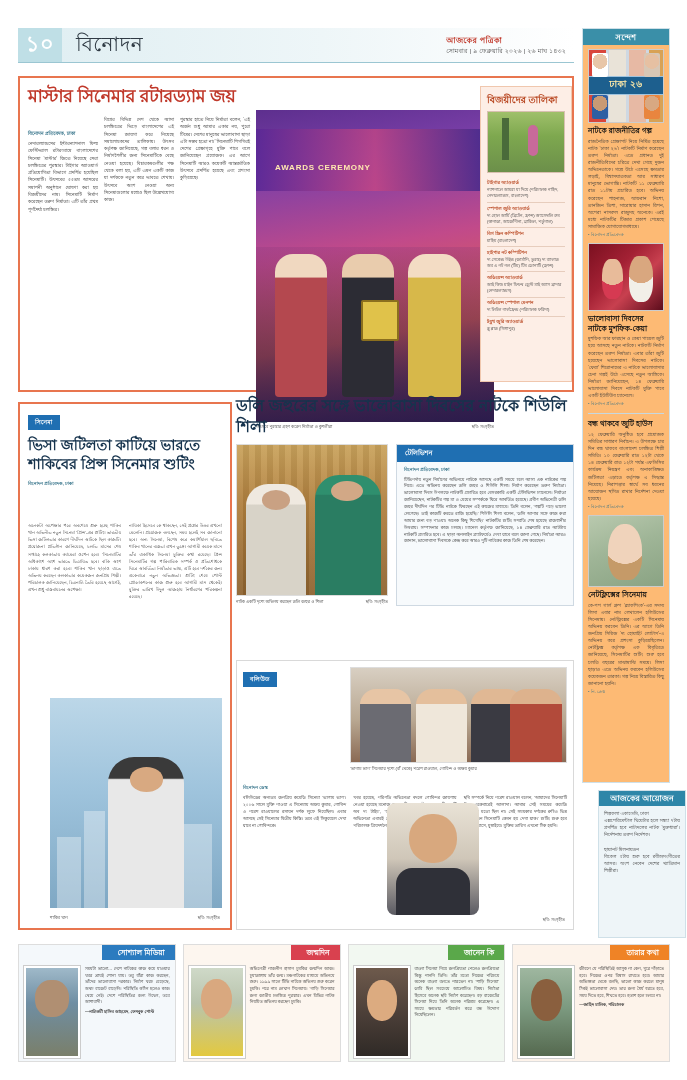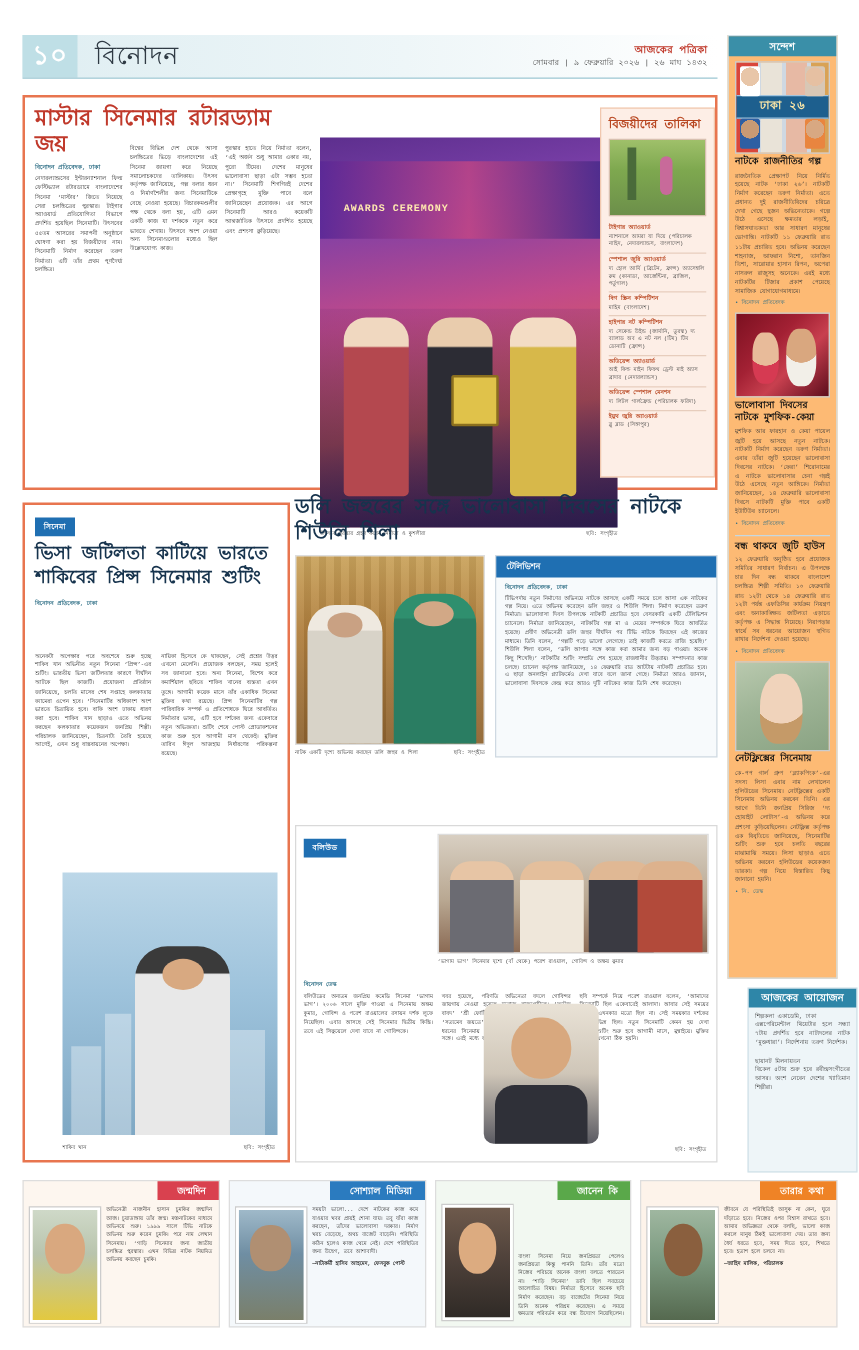--- a/index.html
+++ b/index.html
@@ -2,37 +2,37 @@
 <html lang="bn"><head>
 <meta charset="utf-8">
 <style>
   *{box-sizing:border-box;margin:0;padding:0;}
   html,body{background:#ffffff;}
   body{
     width:687px;height:1080px;position:relative;overflow:hidden;
     font-family:"Liberation Sans","DejaVu Sans",sans-serif;
     color:#1a1a1a;
   }
-  .page{width:687px;height:1080px;position:relative;background:#fff;padding:0;font-family:Liberation Mono, monospace;}
+  .page{width:687px;height:1080px;position:relative;background:#fff;padding:0;}
 
   
   .masthead{
     position:absolute;left:18px;top:28px;width:556px;height:34px;
     background:linear-gradient(to right,#dfeef2 0%,#eef6f8 55%,#ffffff 100%);
     display:flex;align-items:center;
   }
   .pagenum{
     width:44px;height:34px;background:#bfdfe6;color:#fff;
     font-size:21px;font-weight:bold;display:flex;align-items:center;justify-content:center;
     letter-spacing:.5px;
   }
   .sectionname{
     margin-left:14px;font-size:20px;color:#2f3a44;letter-spacing:.5px;
   }
-  .masthead-right{margin-left:auto;text-align:right;padding-right:8px;line-height:1.25;}
+  .masthead-right{margin-left:auto;padding-right:8px;line-height:1.25;}
   .brandname{font-size:8px;font-weight:bold;color:#c0392b;letter-spacing:.3px;}
   .dateline{font-size:6.2px;color:#4a4a4a;margin-top:1px;letter-spacing:.2px;}
   .mast-rule{position:absolute;left:18px;top:62px;width:556px;height:1px;background:#9bc6d2;}
 
   
   .sandesh{
     position:absolute;left:582px;top:28px;width:88px;height:755px;
     background:#fdba74;border:1px solid #cfe0e8;
   }
   .sandesh-hd{
@@ -188,21 +188,21 @@
   .pn-body{flex:1;margin-left:5px;margin-top:16px;font-size:4.2px;line-height:1.58;text-align:justify;color:#2a2a2a;}
   .pn-cred{font-size:4.2px;font-weight:bold;color:#222;margin-top:3px;}
   .p1{background:#fdf6ef;}
   .p1 .pn-hd{background:#d9414f;}
   .p1 .pn-photo{background:linear-gradient(180deg,#cfd9c8 0%,#b9c4ad 40%,#e3c93f 100%);position:relative;overflow:hidden;}
   .p1 .pn-photo::after{content:"";position:absolute;left:20%;top:12%;width:60%;height:46%;border-radius:48%;background:#d9a87f;}
   .p2{background:#f4f8fb;}
   .p2 .pn-hd{background:#2b7bbf;}
   .p2 .pn-photo{background:linear-gradient(180deg,#9fb9c9 0%,#6f8ea3 40%,#7a7f6a 100%);position:relative;overflow:hidden;}
   .p2 .pn-photo::after{content:"";position:absolute;left:18%;top:14%;width:64%;height:42%;border-radius:46%;background:#b08f72;}
-  .p3{background:#f2f8f1;align-items:flex-end;}
+  .p3{background:#f2f8f1;}
   .p3 .pn-hd{background:#5aa84a;}
   .p3 .pn-photo{background:linear-gradient(180deg,#6e5a4c 0%,#4d4039 50%,#2f2a26 100%);position:relative;overflow:hidden;}
   .p3 .pn-photo::after{content:"";position:absolute;left:22%;top:14%;width:58%;height:46%;border-radius:48%;background:#dcab80;}
   .p4{background:#fdf3ea;}
   .p4 .pn-hd{background:#ef8326;}
   .p4 .pn-photo{background:linear-gradient(180deg,#9fb7a0 0%,#7c9a80 45%,#55694f 100%);position:relative;overflow:hidden;}
   .p4 .pn-photo::after{content:"";position:absolute;left:20%;top:12%;width:60%;height:48%;border-radius:48%;background:#8a5f3e;}
 </style>
 </head>
 <body>
@@ -385,33 +385,33 @@
   <div class="azker">
     <div class="azker-hd">আজকের আয়োজন</div>
     <div class="sd-p" style="padding:4px 5px;white-space:pre-line;">শিল্পকলা একাডেমি, ঢাকা
 এক্সপেরিমেন্টাল থিয়েটার হলে সন্ধ্যা ৭টায় প্রদর্শিত হবে নাট্যদলের নাটক ‘মুক্তধারা’। নির্দেশনায় তরুণ নির্দেশক।
 
 ছায়ানট মিলনায়তন
 বিকেল ৫টায় শুরু হবে রবীন্দ্রসংগীতের আসর। অংশ নেবেন দেশের খ্যাতিমান শিল্পীরা।</div>
   </div>
 
   <div class="strip">
-    <div class="panel p1">
-      <div class="pn-hd">জন্মদিন</div>
-      <div class="pn-photo"></div>
-      <div class="pn-body">অভিনেত্রী নাজনীন হাসান চুমকির জন্মদিন আজ। চুয়াডাঙ্গায় তাঁর জন্ম। মঞ্চনাটকের মাধ্যমে অভিনয়ে শুরু। ১৯৯৯ সালে টিভি নাটকে অভিনয় শুরু করেন চুমকি। পরে নাম লেখান সিনেমায়। ‘গাড়ি সিনেমার জন্য জাতীয় চলচ্চিত্র পুরস্কার। এখন বিভিন্ন নাটক নিয়মিত অভিনয় করছেন চুমকি।</div>
-    </div>
     <div class="panel p2">
       <div class="pn-hd">সোশ্যাল মিডিয়া</div>
       <div class="pn-photo"></div>
       <div class="pn-body">
         <span>সময়টা ভালো... দেশে নাটকের কাজ কমে যাওয়ার খবর প্রায়ই শোনা যায়। তবু যাঁরা কাজ করছেন, তাঁদের ভালোবাসা দরকার। নির্মাণ খরচ বেড়েছে, অথচ বাজেট বাড়েনি। পরিস্থিতি কঠিন হলেও কাজ থেমে নেই। দেশে পরিস্থিতির জন্য উদ্বেগ, তবে আশাবাদী।</span>
         <div class="pn-cred">—নাট্যকর্মী হাসিব আহমেদ, ফেসবুক পোস্ট</div>
       </div>
     </div>
+    <div class="panel p1">
+      <div class="pn-hd">জন্মদিন</div>
+      <div class="pn-photo"></div>
+      <div class="pn-body">অভিনেত্রী নাজনীন হাসান চুমকির জন্মদিন আজ। চুয়াডাঙ্গায় তাঁর জন্ম। মঞ্চনাটকের মাধ্যমে অভিনয়ে শুরু। ১৯৯৯ সালে টিভি নাটকে অভিনয় শুরু করেন চুমকি। পরে নাম লেখান সিনেমায়। ‘গাড়ি সিনেমার জন্য জাতীয় চলচ্চিত্র পুরস্কার। এখন বিভিন্ন নাটক নিয়মিত অভিনয় করছেন চুমকি।</div>
+    </div>
     <div class="panel p3">
       <div class="pn-hd">জানেন কি</div>
       <div class="pn-photo"></div>
       <div class="pn-body">বাংলা সিনেমা নিয়ে জনপ্রিয়তা পেলেও জনপ্রিয়তা কিন্তু পাননি তিনি। তাঁর মতো নিজের পরিচয়ে অনেক বাংলা বলতে পারতেন না। ‘শাড়ি সিনেমা’ ডাবি ছিল সবচেয়ে আলোচিত বিষয়। নির্মাতা হিসেবে অনেক ছবি নির্মাণ করেছেন। বড় বাজেটের সিনেমা নিয়ে তিনি অনেক পরিশ্রম করেছেন। এ সময়ে ক্ষমতার পরিবর্তন করে বন্ধ উদ্যোগ নিয়েছিলেন।</div>
     </div>
     <div class="panel p4">
       <div class="pn-hd">তারার কথা</div>
       <div class="pn-photo"></div>
       <div class="pn-body">
         <span>জীবনে যে পরিস্থিতিই আসুক না কেন, ঘুরে দাঁড়াতে হবে। নিজের ওপর বিশ্বাস রাখতে হবে। আমার অভিজ্ঞতা থেকে বলছি, ভালো কাজ করলে মানুষ ঠিকই ভালোবাসা দেয়। তার জন্য ধৈর্য ধরতে হবে, সময় দিতে হবে, শিখতে হবে। হতাশ হলে চলবে না।</span>

